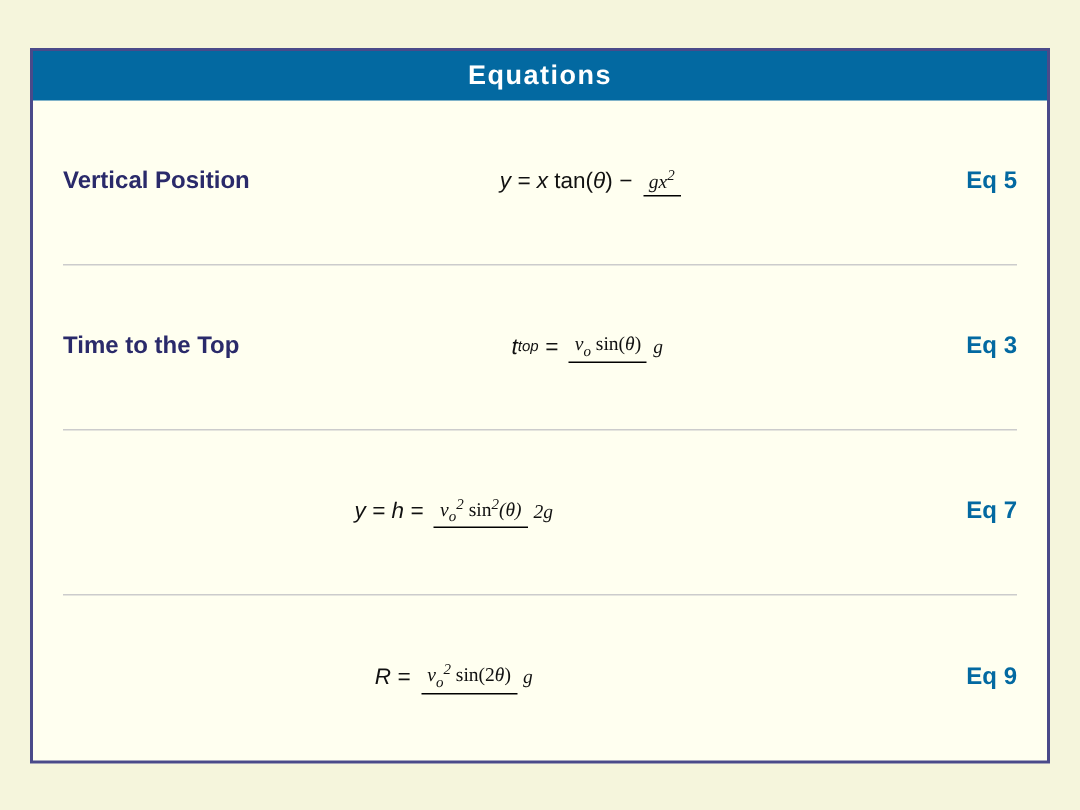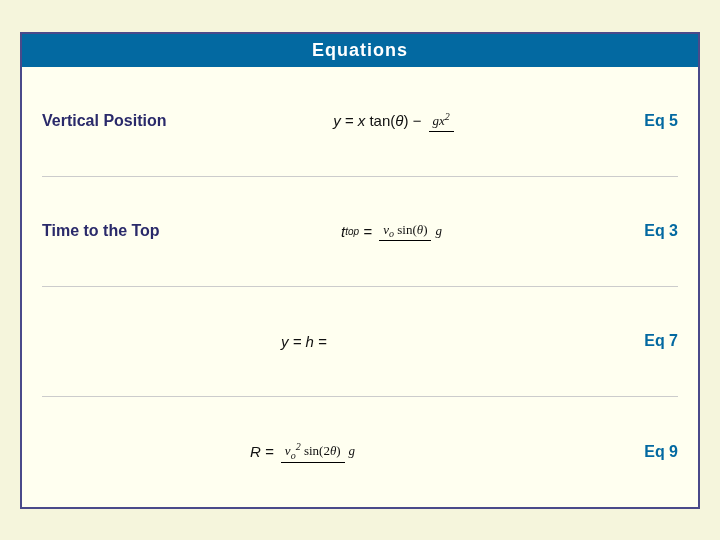--- a/index.html
+++ b/index.html
@@ -159,20 +159,24 @@
         </span>
       </div>
       <div class="eq-number">Eq 3</div>
     </div>
 
     <div class="eq-row">
       <div class="eq-formula">
 
         <span class="math">
           <i>y</i>&nbsp;=&nbsp;<i>h</i>&nbsp;=&nbsp;
+          <span class="frac">
+            <span class="num"><i>v</i><span class="sub">o</span><span class="sup">2</span>&nbsp;<span class="normal">sin</span><span class="sup">2</span>(<i>θ</i>)</span>
+            <span class="den">2<i>g</i></span>
+          </span>
         </span>
       </div>
       <div class="eq-number">Eq 7</div>
     </div>
 
     <div class="eq-row">
       <div class="eq-formula">
 
         <span class="math">
           <i>R</i>&nbsp;=&nbsp;

